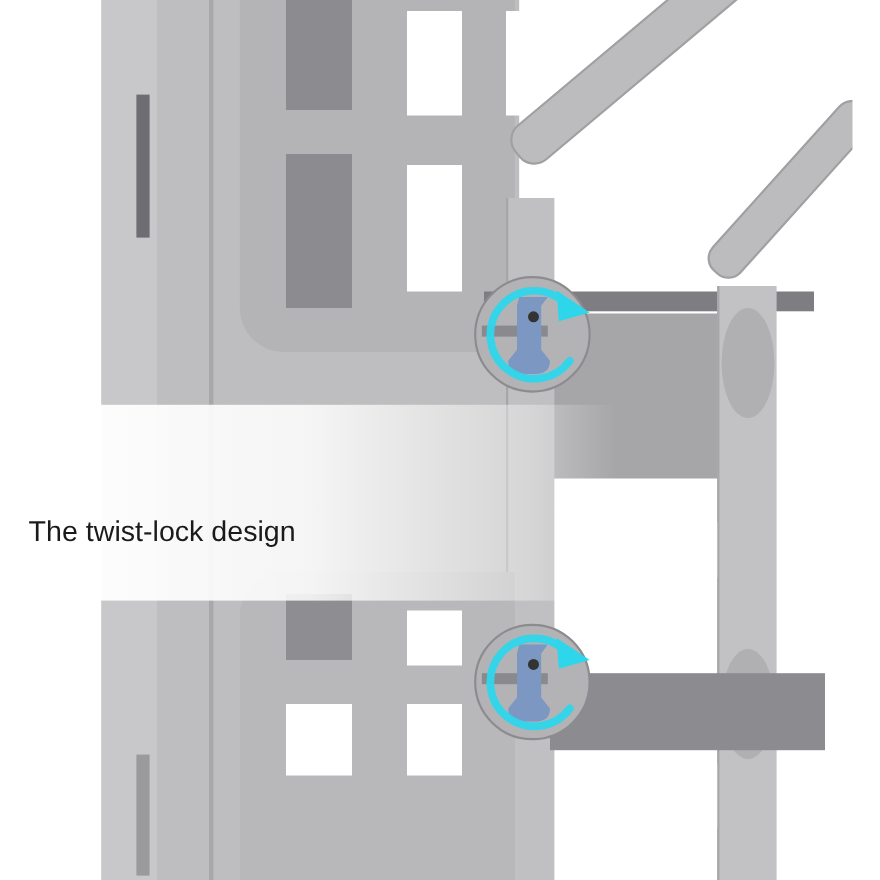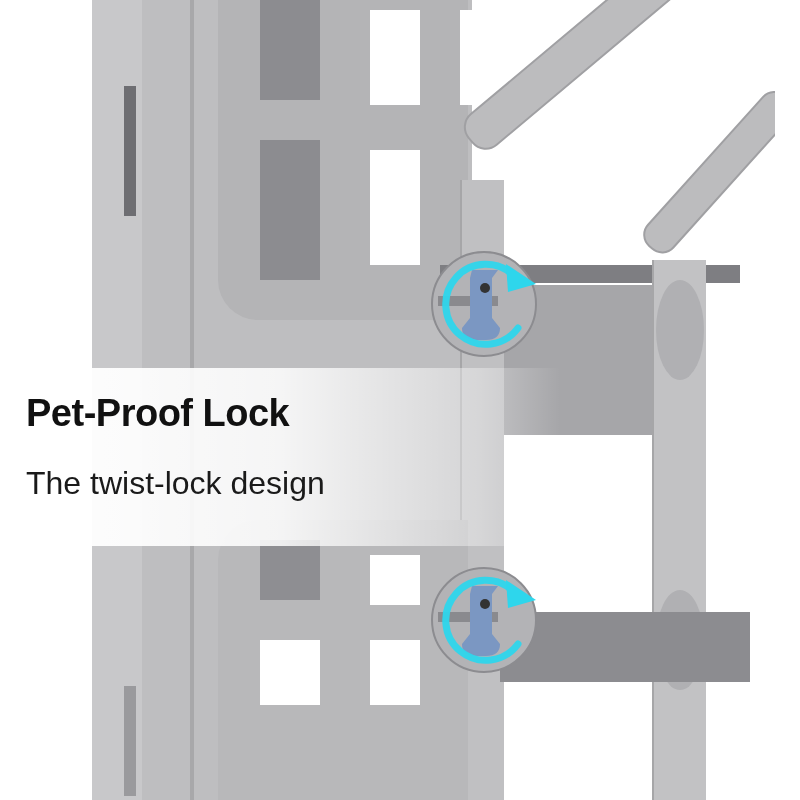--- a/index.html
+++ b/index.html
@@ -6,21 +6,21 @@
   body { width:800px; height:800px; background:#ffffff; overflow:hidden; position:relative; font-family:"Liberation Sans", sans-serif; }
   .scene { position:absolute; left:0; top:0; width:800px; height:800px; }
   .abs { position:absolute; }
   .panel { background:#b9b9bb; }
   .frame { background:#c4c4c6; }
   .dark { background:#8a8a8d; }
   .win { background:#ffffff; }
   .overlay { position:absolute; left:0; top:368px; width:800px; height:178px;
     background:linear-gradient(90deg, rgba(255,255,255,1) 0%, rgba(255,255,255,0.85) 35%, rgba(255,255,255,0.35) 60%, rgba(255,255,255,0) 70%); }
   .title { position:absolute; left:26px; top:392px; font-size:38px; font-weight:bold; color:#111; letter-spacing:-0.5px; white-space:nowrap; }
-  .desc { position:absolute; left:26px; top:466px; font-size:32px; color:#1a1a1a; line-height:35px; white-space:nowrap; }
+  .desc { position:absolute; left:26px; top:466px; font-size:26px; color:#1a1a1a; line-height:35px; white-space:nowrap; }
   .lock { position:absolute; width:118px; height:118px; }
 </style>
 </head>
 <body>
 
 <div class="scene">
 
   <div class="abs frame" style="left:92px;top:0;width:50px;height:800px;background:#c8c8ca;"></div>
   <div class="abs dark" style="left:124px;top:86px;width:12px;height:130px;background:#6e6e72;"></div>
   <div class="abs dark" style="left:124px;top:686px;width:12px;height:110px;background:#9a9a9d;"></div>
@@ -81,17 +81,16 @@
       <circle cx="56" cy="58" r="52" fill="#b3b3b6" stroke="#8c8c90" stroke-width="2"></circle>
       <rect x="10" y="50" width="60" height="10" fill="#8a8a8e"></rect>
       <path d="M44 24 h26 l-6 8 v40 l8 10 q0 12 -14 12 h-10 q-14 0 -14 -12 l8 -10 v-40 z" fill="#7b97c2"></path>
       <circle cx="57" cy="42" r="5" fill="#333"></circle>
       <path d="M90 82 A40 40 0 1 1 86 30" fill="none" stroke="#2ed6ec" stroke-width="7" stroke-linecap="round" opacity="0.95"></path>
       <polygon points="78,18 108,38 80,46" fill="#2ed6ec"></polygon>
     </svg>
   </div>
 
   <div class="overlay"></div>
-  <div class="title">Pet-Proof Lock</div>
   <div class="desc">
     <div>The twist-lock design</div>
   </div>
 </div>
 
 </body></html>

